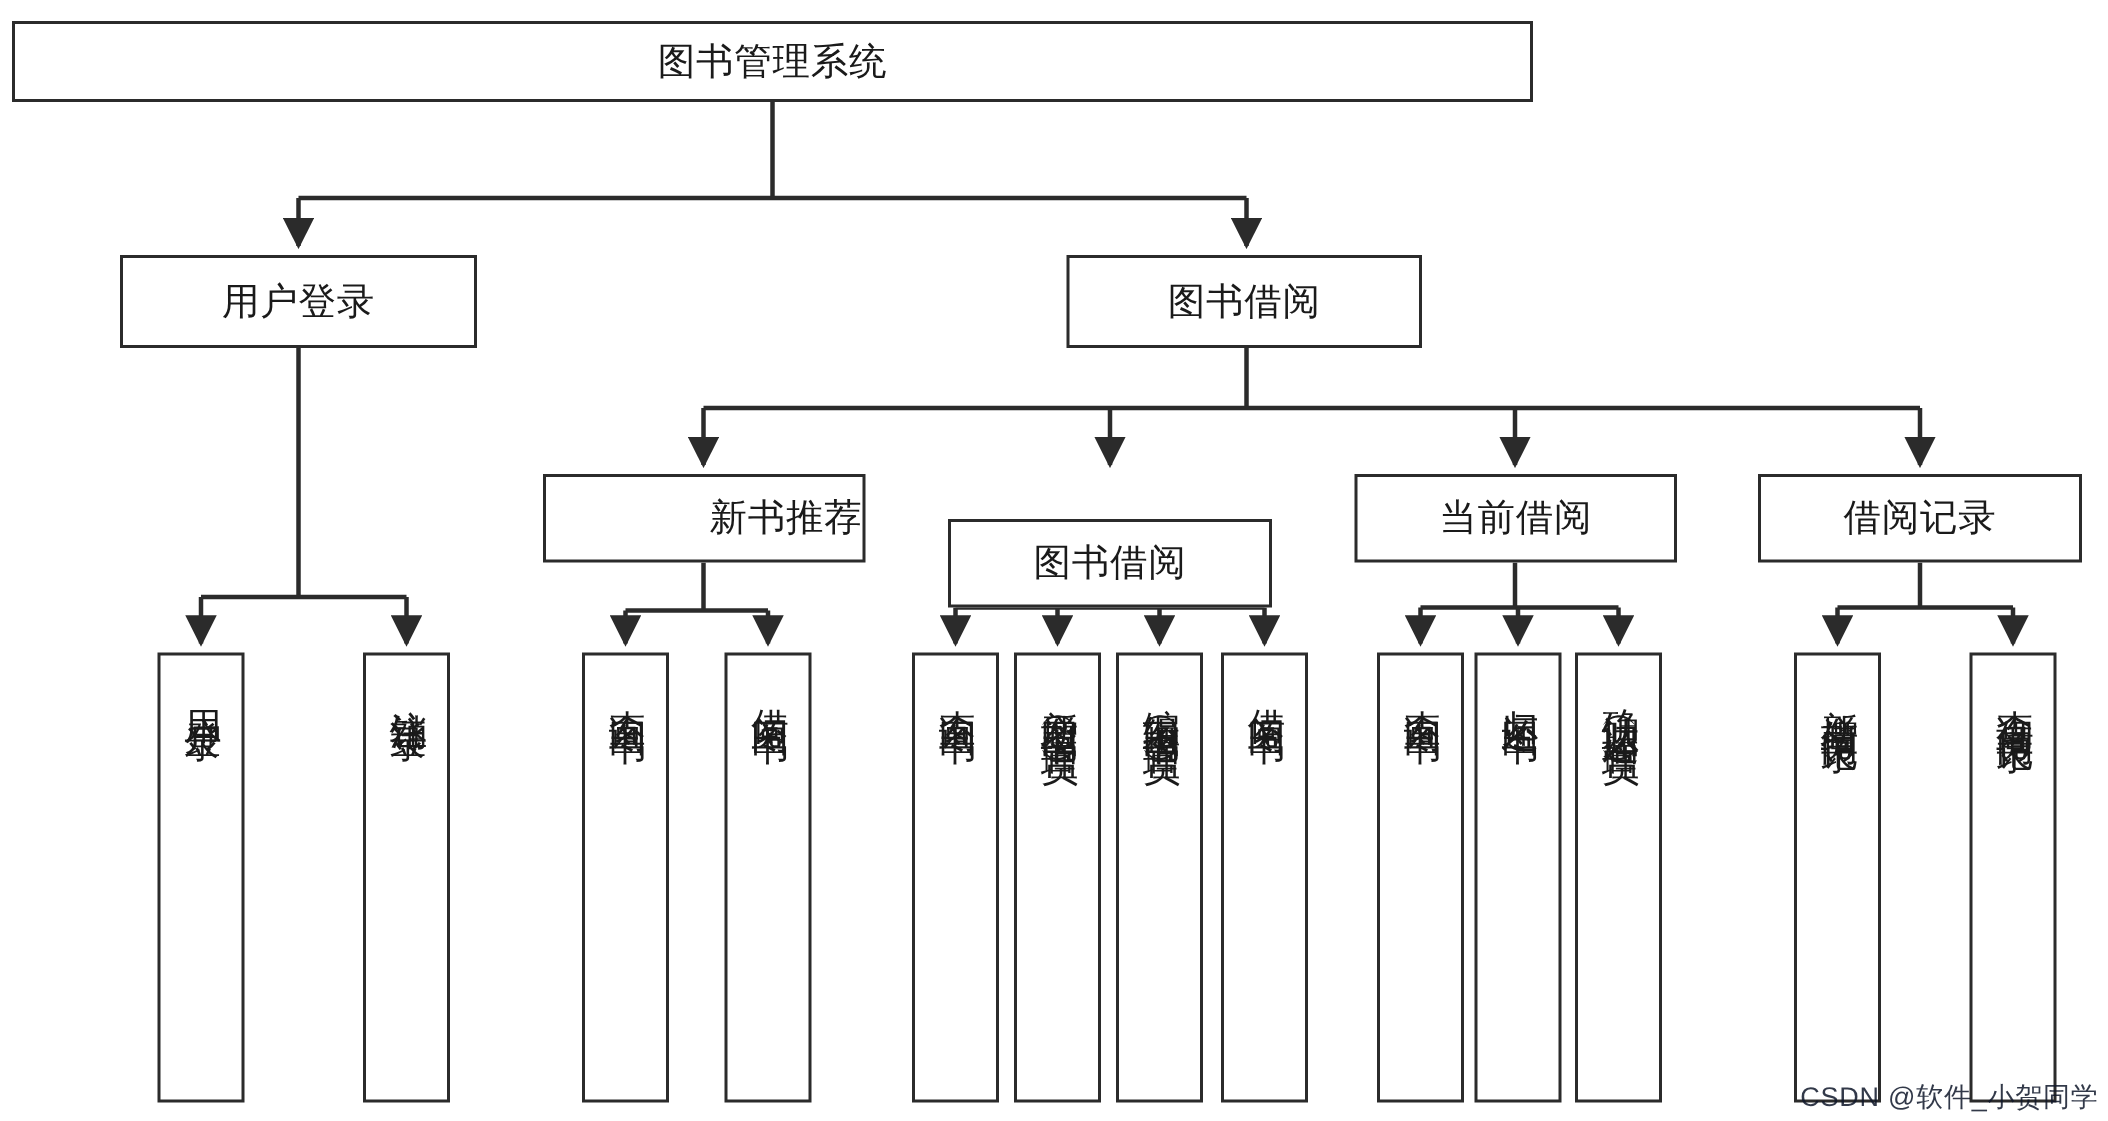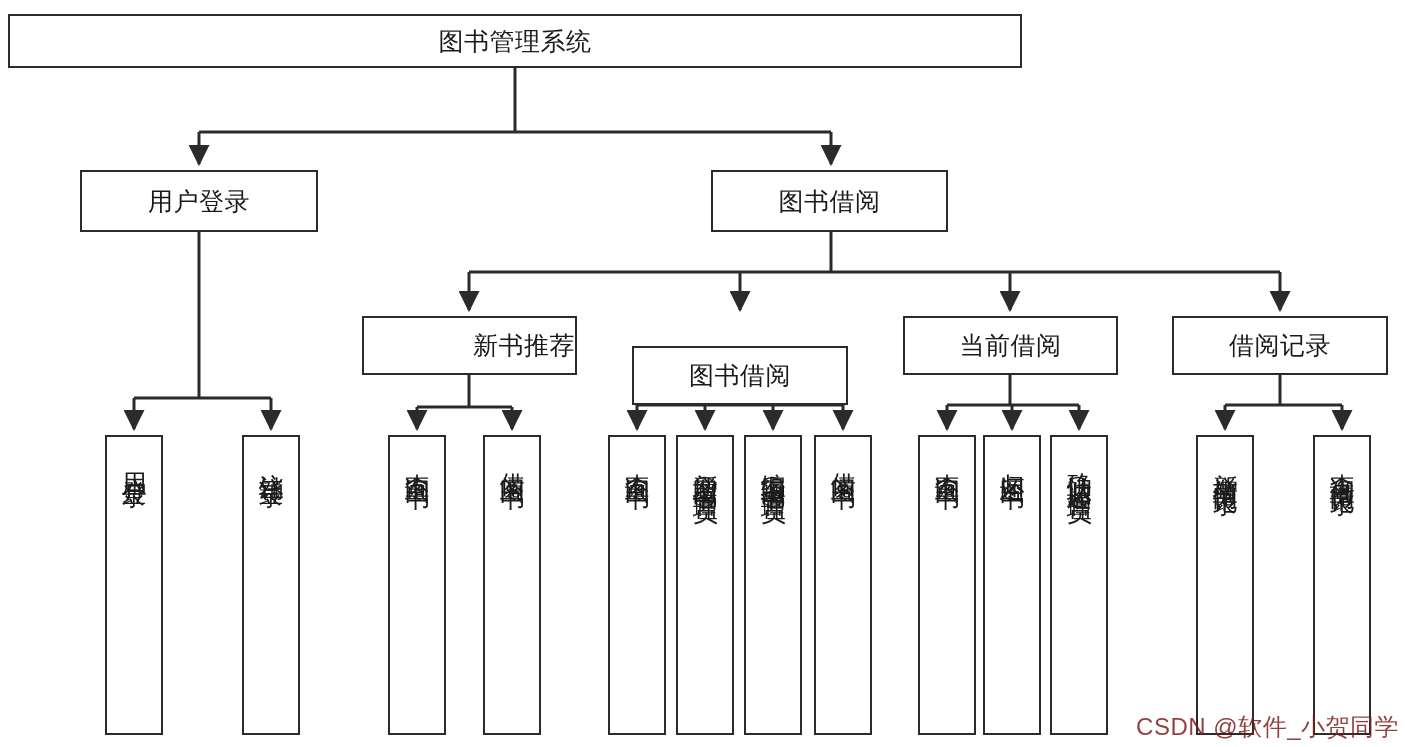--- a/index.html
+++ b/index.html
@@ -51,22 +51,22 @@
     text-orientation:upright;
     font-size:25px;
     line-height:1.18;
     letter-spacing:4px;
     white-space:nowrap;
   }
   .watermark{
     position:absolute;
     right:6px;
     bottom:4px;
-    font-size:24px;
-    color:#7f1d1d;
+    font-size:18px;
+    color:#0f172a;
     opacity:.85;
     letter-spacing:.5px;
     white-space:nowrap;
     pointer-events:none;
   }
 </style>
 </head>
 <body>
 
 <div id="canvas">

